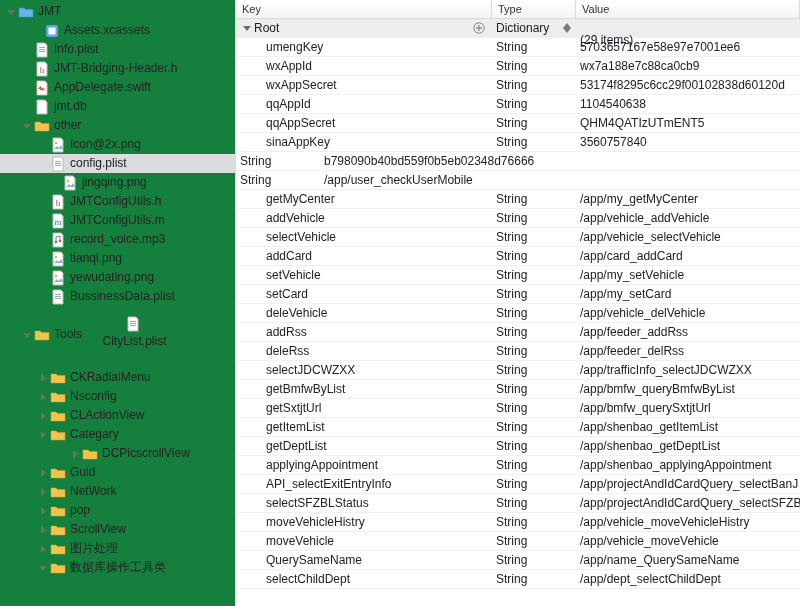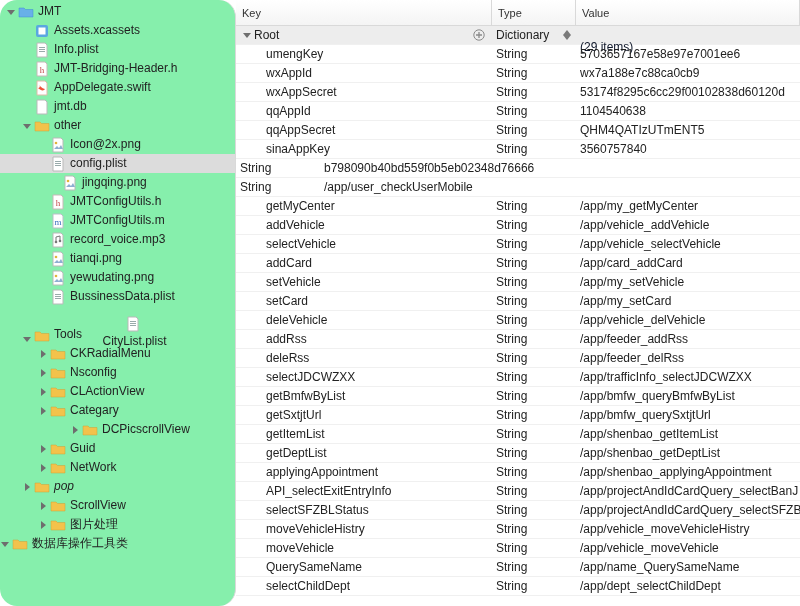--- a/index.html
+++ b/index.html
@@ -10,23 +10,22 @@
     background: #fff;
     height: 606px;
     width: 800px;
     overflow: hidden;
     display: flex;
   }
   .sidebar {
     width: 236px;
     border-right: 1px solid #d9d9d9;
     overflow-y: auto;
-    background: #86efac;
+    background: #15803d;
     padding-top: 2px;
-    border-radius: 17px;
   }
   .sidebar::-webkit-scrollbar { width: 14px; }
   .sidebar::-webkit-scrollbar-thumb { background: #c1c1c1; border: 3px solid #fff; border-radius: 7px; }
   .tree-row {
     display: flex;
     align-items: center;
     height: 19px;
     padding-right: 4px;
     white-space: nowrap;
     cursor: default;
@@ -53,21 +52,21 @@
   .tree-label { font-size: 12px; line-height: 19px; }
 
   .main {
     flex: 1;
     display: flex;
     flex-direction: column;
     overflow: hidden;
   }
   .plist-header {
     display: flex;
-    height: 26px;
+    height: 19px;
     border-bottom: 1px solid #d9d9d9;
     background: linear-gradient(#ffffff, #f4f4f4);
     font-size: 11px;
     color: #333;
   }
   .plist-header .col {
     padding: 2px 6px;
     border-right: 1px solid #d9d9d9;
     display: flex;
     align-items: center;
@@ -118,21 +117,21 @@
           <path d="M0 2 L8 2 L4 7 Z" fill="currentColor"></path>
         </svg>
       </span>
       <span class="file-icon">
         <svg viewBox="0 0 16 16">
           <path d="M1 4 h5 l1.5 1.5 H15 V13 H1 Z" fill="#68b0e8" stroke="#3d8fd1" stroke-width="0.5"></path>
         </svg>
       </span>
       <span class="tree-label">JMT</span>
     </div>
-    <div class="tree-row" style="padding-left: 22px;">
+    <div class="tree-row" style="padding-left: 32px;">
       <span class="disclosure empty"></span>
       <span class="file-icon">
         <svg viewBox="0 0 16 16">
           <rect x="2" y="2" width="12" height="12" rx="2" fill="#5aa7e0"></rect>
           <rect x="4.5" y="4.5" width="7" height="7" fill="#fff"></rect>
         </svg>
       </span>
       <span class="tree-label">Assets.xcassets</span>
     </div>
     <div class="tree-row" style="padding-left: 22px;">
@@ -294,34 +293,34 @@
       <span class="file-icon">
         <svg viewBox="0 0 16 16">
           <path d="M3 1 h8 l2 2 v12 H3 Z" fill="#fff" stroke="#b9b9b9"></path>
           <rect x="5" y="5" width="6" height="1" fill="#9aa"></rect>
           <rect x="5" y="7" width="6" height="1" fill="#9aa"></rect>
           <rect x="5" y="9" width="6" height="1" fill="#9aa"></rect>
         </svg>
       </span>
       <span class="tree-label">CityList.plist</span>
     </div>
-    <div class="tree-row" style="padding-left: 22px; align-items: flex-end;">
+    <div class="tree-row" style="padding-left: 22px;">
       <span class="disclosure">
         <svg viewBox="0 0 8 8">
           <path d="M0 2 L8 2 L4 7 Z" fill="currentColor"></path>
         </svg>
       </span>
       <span class="file-icon">
         <svg viewBox="0 0 16 16">
           <path d="M1 4 h5 l1.5 1.5 H15 V13 H1 Z" fill="#f3c24b" stroke="#caa038" stroke-width="0.5"></path>
         </svg>
       </span>
       <span class="tree-label">Tools</span>
     </div>
-    <div class="tree-row" style="padding-left: 38px;">
+    <div class="tree-row" style="padding-left: 38px; margin-top: 24px;">
       <span class="disclosure">
         <svg viewBox="0 0 8 8">
           <path d="M2 0 L7 4 L2 8 Z" fill="currentColor"></path>
         </svg>
       </span>
       <span class="file-icon">
         <svg viewBox="0 0 16 16">
           <path d="M1 4 h5 l1.5 1.5 H15 V13 H1 Z" fill="#f3c24b" stroke="#caa038" stroke-width="0.5"></path>
         </svg>
       </span>
@@ -398,21 +397,21 @@
           <path d="M2 0 L7 4 L2 8 Z" fill="currentColor"></path>
         </svg>
       </span>
       <span class="file-icon">
         <svg viewBox="0 0 16 16">
           <path d="M1 4 h5 l1.5 1.5 H15 V13 H1 Z" fill="#f3c24b" stroke="#caa038" stroke-width="0.5"></path>
         </svg>
       </span>
       <span class="tree-label">NetWork</span>
     </div>
-    <div class="tree-row" style="padding-left: 22px; font-style: italic;">
+    <div class="tree-row" style="padding-left: 38px;">
       <span class="disclosure">
         <svg viewBox="0 0 8 8">
           <path d="M2 0 L7 4 L2 8 Z" fill="currentColor"></path>
         </svg>
       </span>
       <span class="file-icon">
         <svg viewBox="0 0 16 16">
           <path d="M1 4 h5 l1.5 1.5 H15 V13 H1 Z" fill="#f3c24b" stroke="#caa038" stroke-width="0.5"></path>
         </svg>
       </span>
@@ -437,21 +436,21 @@
           <path d="M2 0 L7 4 L2 8 Z" fill="currentColor"></path>
         </svg>
       </span>
       <span class="file-icon">
         <svg viewBox="0 0 16 16">
           <path d="M1 4 h5 l1.5 1.5 H15 V13 H1 Z" fill="#f3c24b" stroke="#caa038" stroke-width="0.5"></path>
         </svg>
       </span>
       <span class="tree-label">图片处理</span>
     </div>
-    <div class="tree-row" style="">
+    <div class="tree-row" style="padding-left: 38px;">
       <span class="disclosure">
         <svg viewBox="0 0 8 8">
           <path d="M0 2 L8 2 L4 7 Z" fill="currentColor"></path>
         </svg>
       </span>
       <span class="file-icon">
         <svg viewBox="0 0 16 16">
           <path d="M1 4 h5 l1.5 1.5 H15 V13 H1 Z" fill="#f3c24b" stroke="#caa038" stroke-width="0.5"></path>
         </svg>
       </span>

